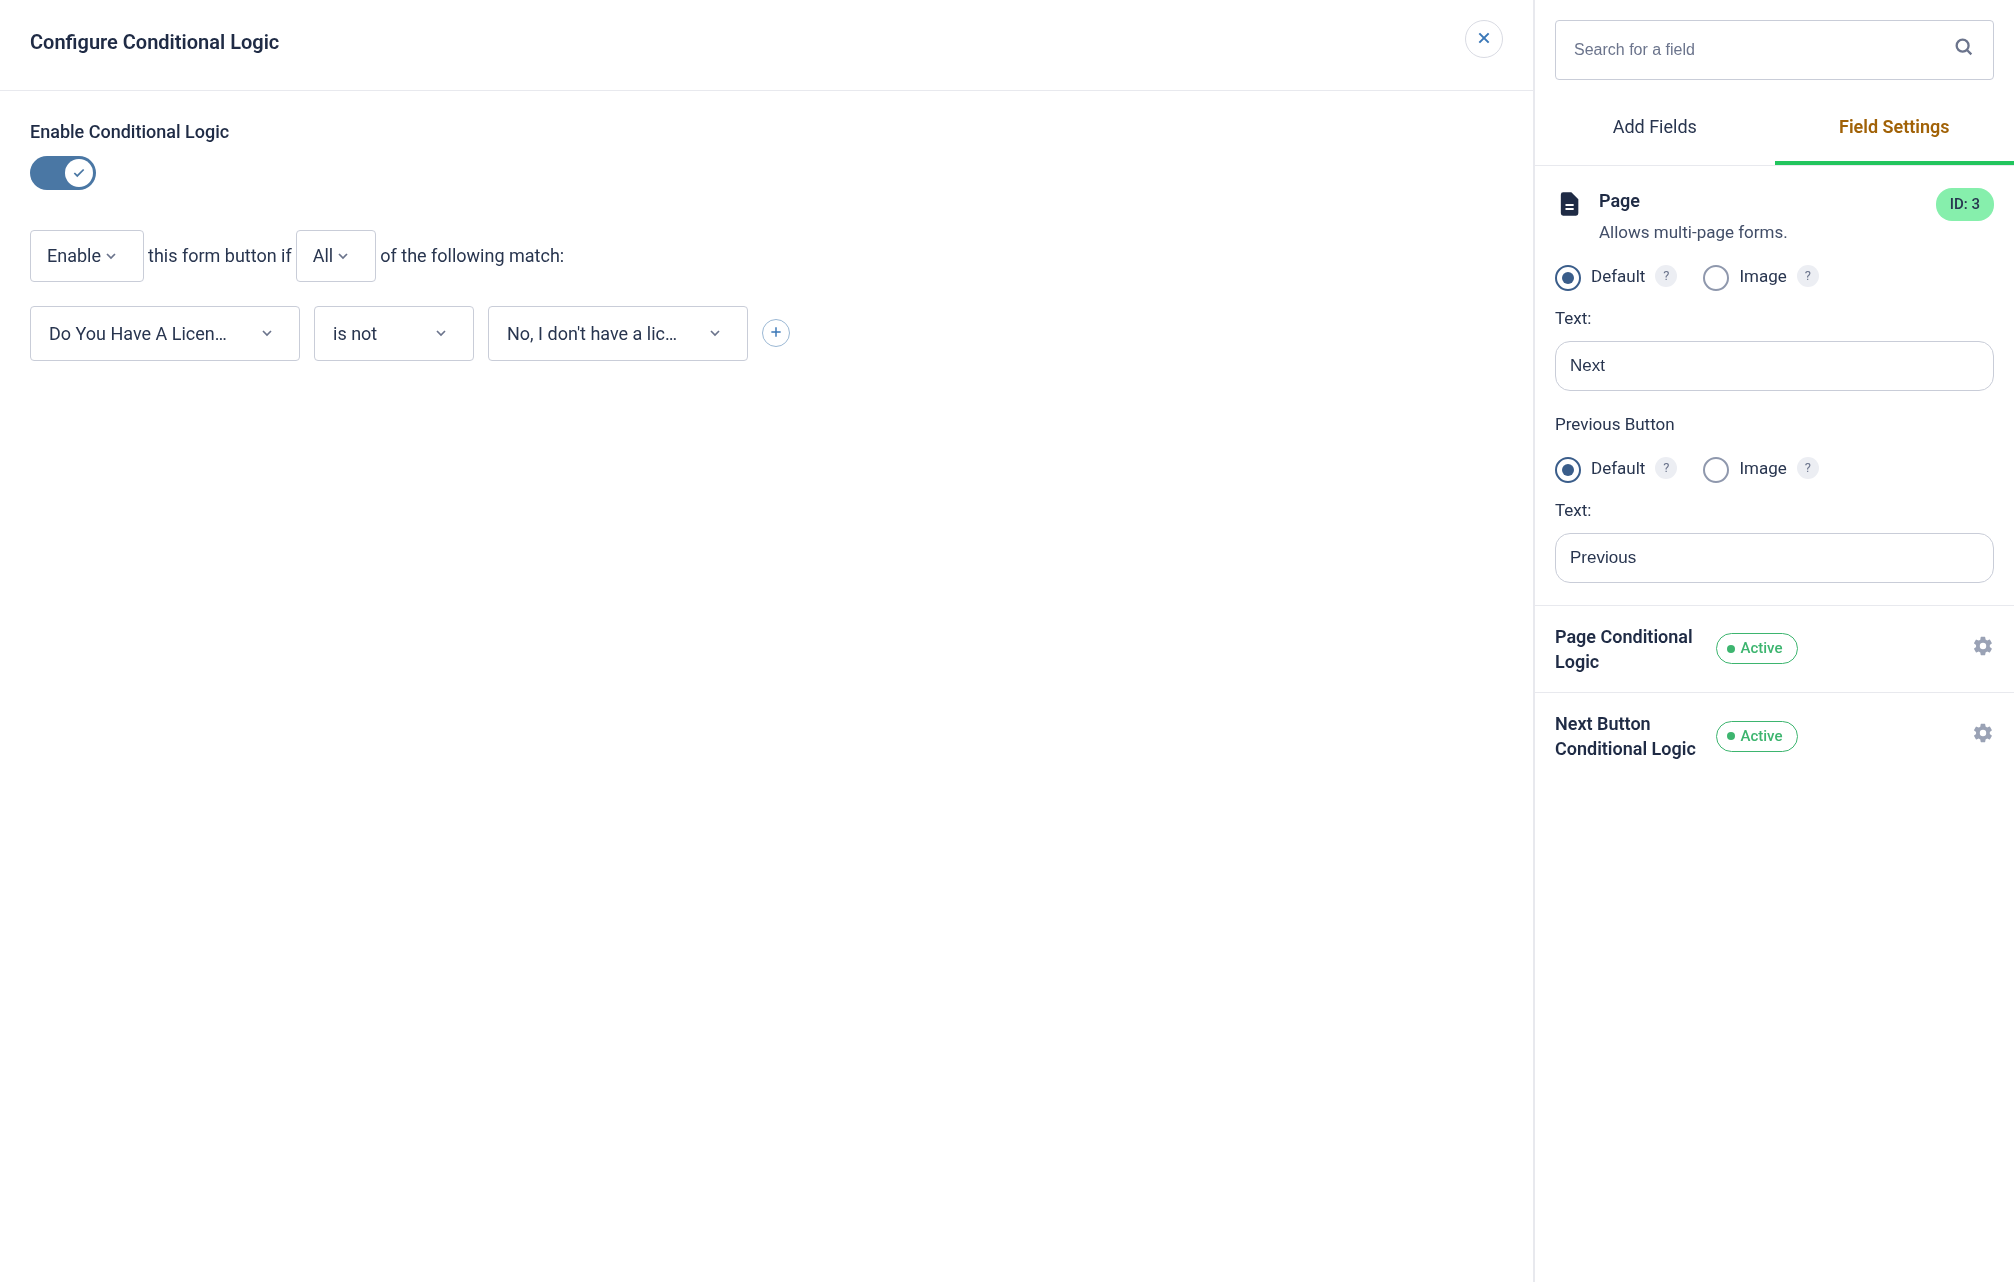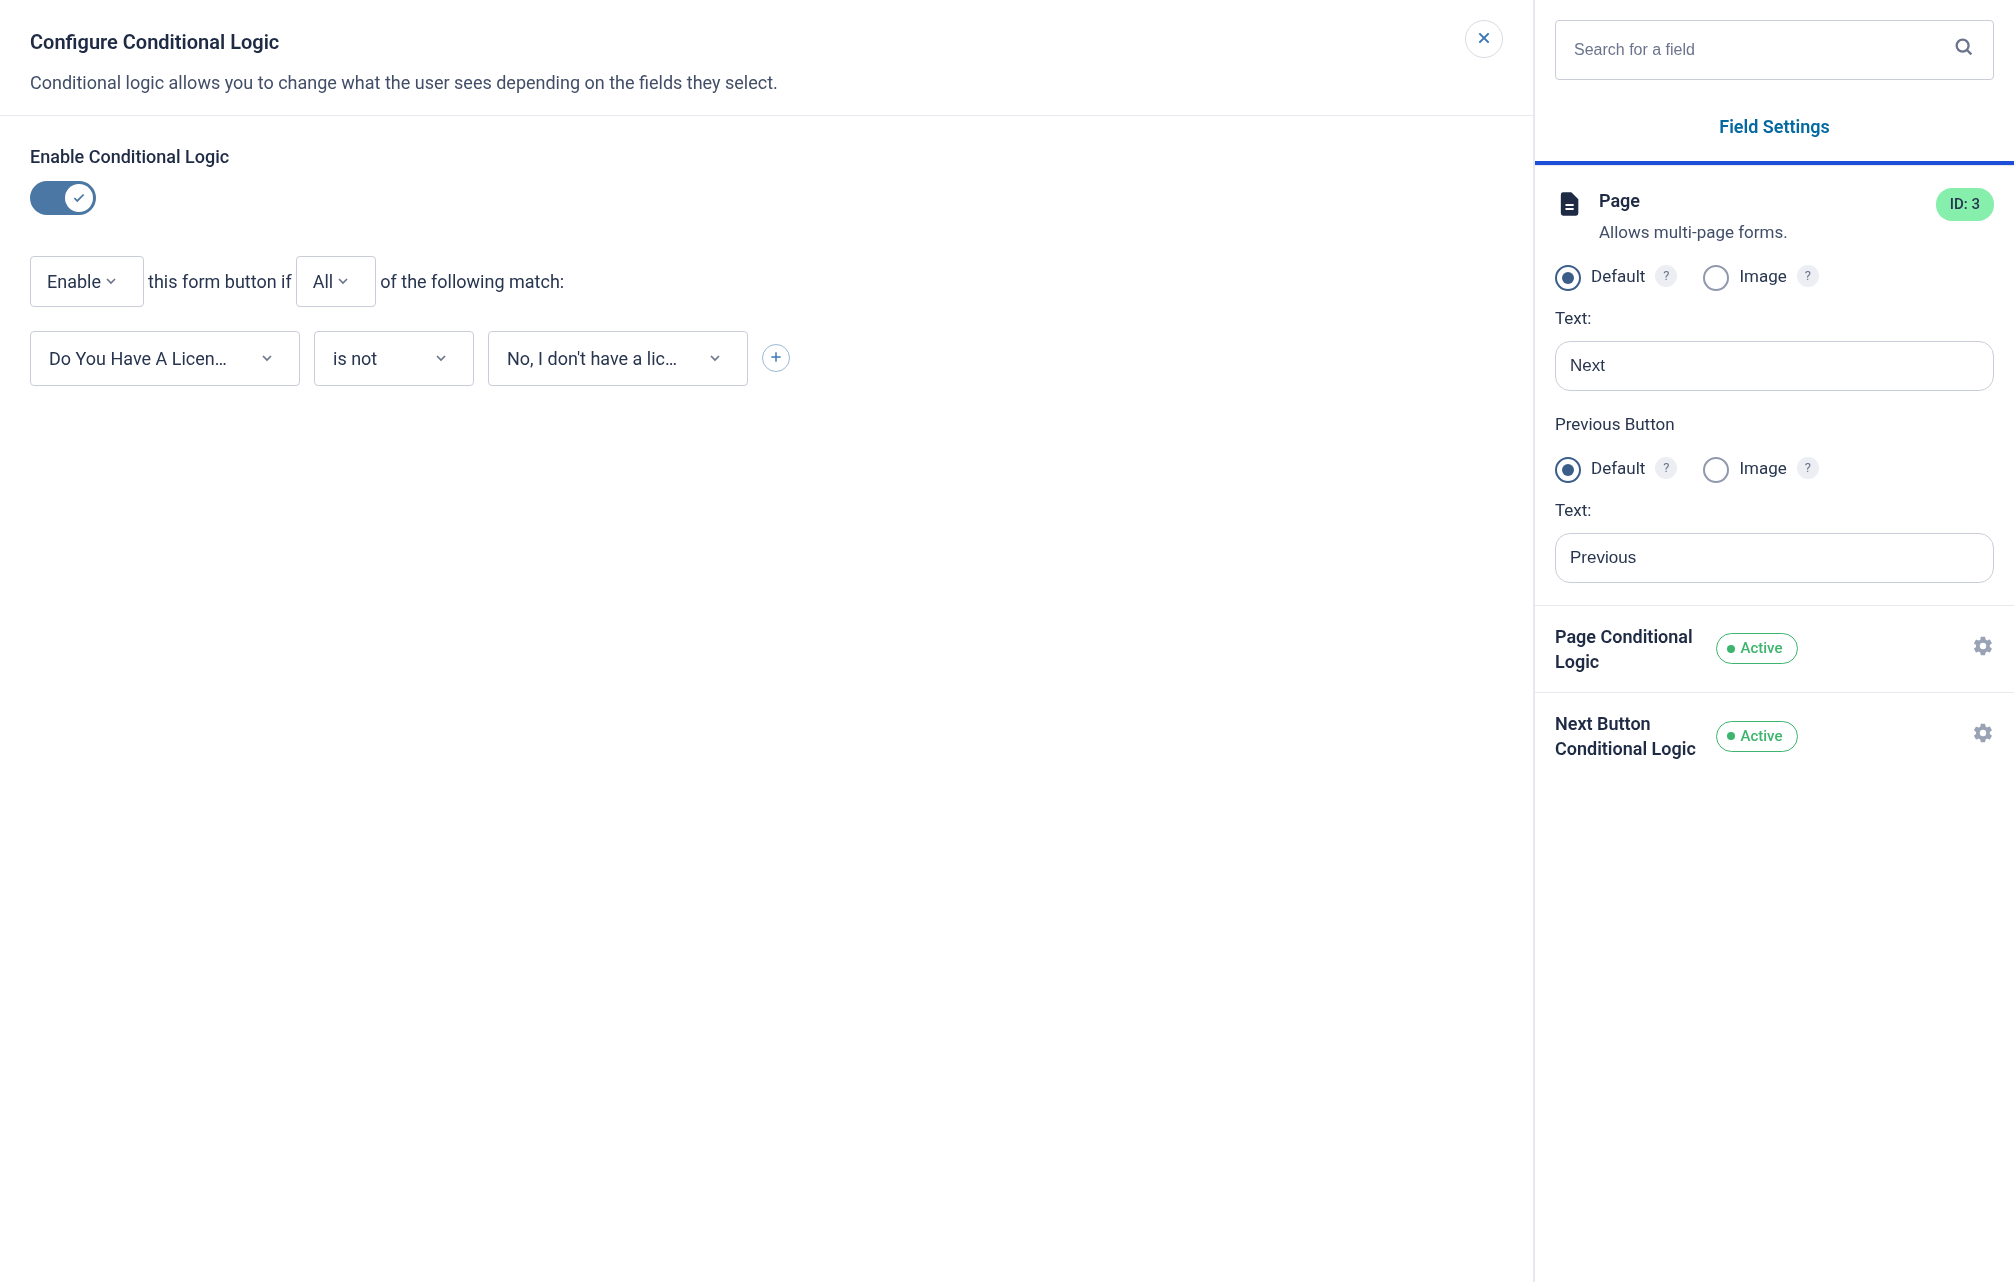--- a/index.html
+++ b/index.html
@@ -183,23 +183,23 @@
   }
   .tab {
     flex: 1;
     text-align: center;
     padding: 22px 0;
     font-size: 18px;
     color: #28354f;
     cursor: pointer;
   }
   .tab.active {
-    border-bottom: 4px solid #1d4ed8;
+    border-bottom: 4px solid #22c55e;
     font-weight: 600;
-    color: #0369a1;
+    color: #a16207;
   }
 
   .panel { padding: 22px 20px; border-bottom: 1px solid #e8e9ee; }
   .panel.slim { padding: 18px 20px; }
 
   .field-header {
     display: flex;
     align-items: flex-start;
     gap: 16px;
   }
@@ -326,21 +326,20 @@
   svg.chev { width: 16px; height: 16px; }
 </style>
 </head>
 <body>
 
 <div class="app">
 
   <div class="left">
     <div class="left-header">
       <h1>Configure Conditional Logic</h1>
-      <p>Conditional logic allows you to change what the user sees depending on the fields they select.</p>
       <button class="close-btn">
         <span>
           <svg viewBox="0 0 24 24" fill="none" stroke="currentColor" stroke-width="3">
               <path d="M5 5l14 14M19 5L5 19"></path>
             </svg>
         </span>
       </button>
     </div>
 
     <div class="left-body">
@@ -419,20 +418,23 @@
         <span>
           <svg viewBox="0 0 24 24" fill="none" stroke="currentColor" stroke-width="2.5">
               <circle cx="10.5" cy="10.5" r="6.5"></circle>
               <path d="M20 20l-4.5-4.5"></path>
             </svg>
         </span>
       </div>
     </div>
 
     <div class="tabs">
+      <div class="tab">
+        <span>Add Fields</span>
+      </div>
       <div class="tab active">
         <span>Field Settings</span>
       </div>
     </div>
 
     <div class="panel">
       <div class="field-header">
         <span class="doc-icon">
           <svg viewBox="0 0 24 24" fill="currentColor">
               <path d="M14 2H7a2 2 0 0 0-2 2v16a2 2 0 0 0 2 2h11a2 2 0 0 0 2-2V8l-6-6zM9 12h7v1.8H9V12zm0 3.4h7v1.8H9v-1.8z"></path>

